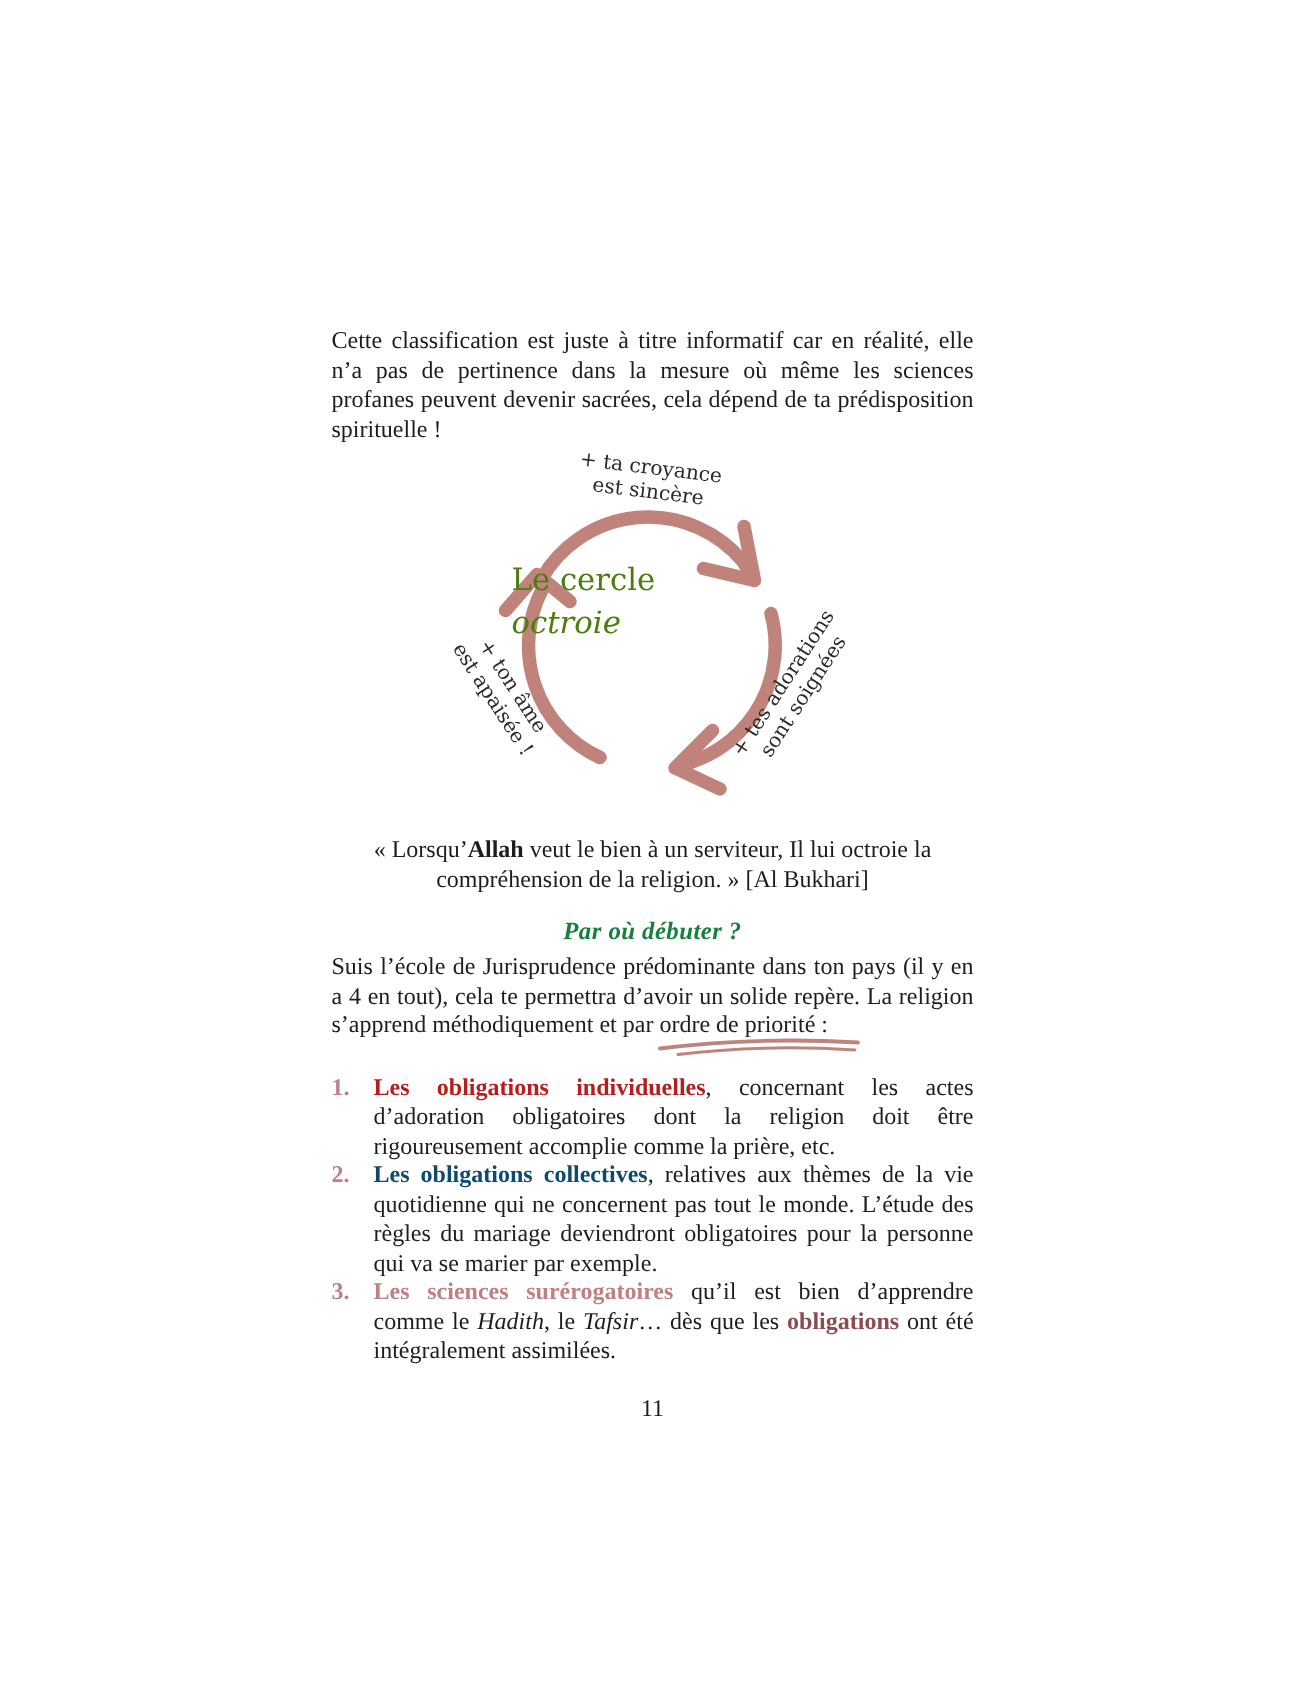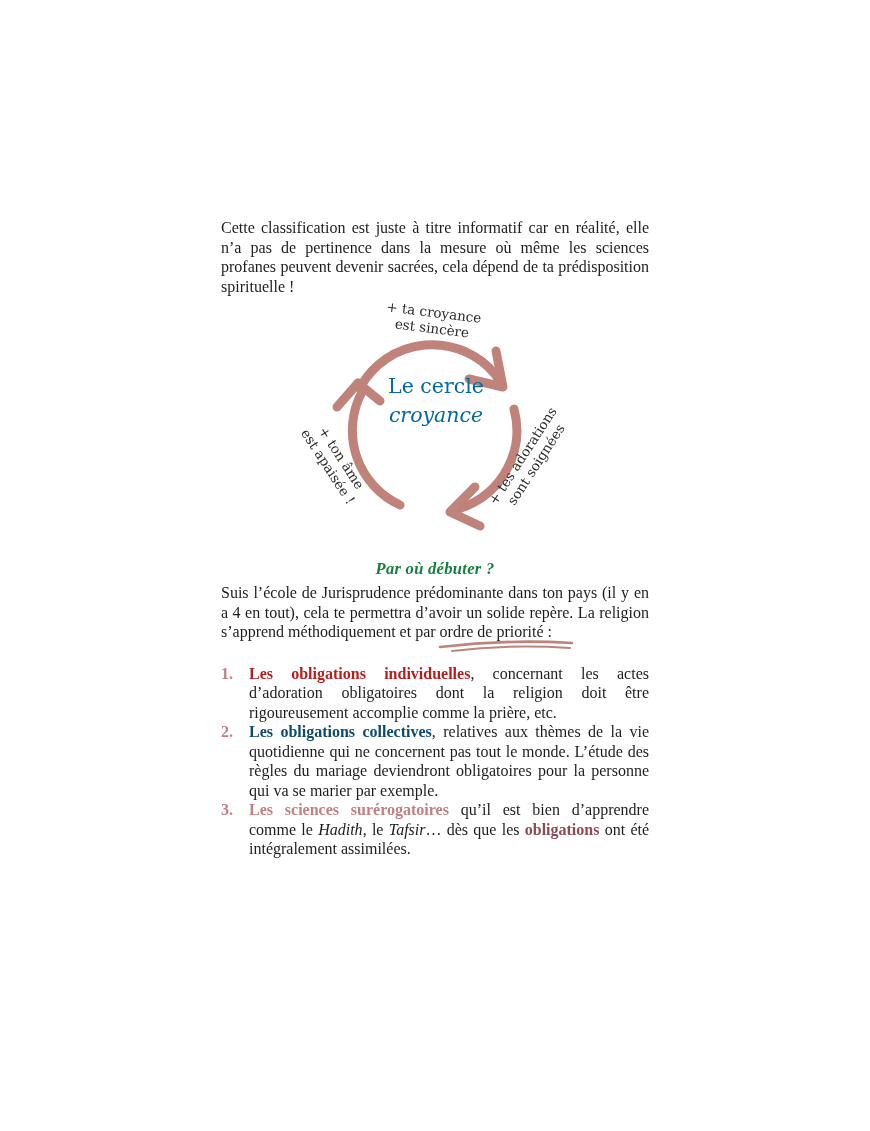--- a/index.html
+++ b/index.html
@@ -30,25 +30,25 @@
     width: 428px;
     height: 240px;
     margin-top: 8px;
   }
   .diagram svg.arrows { position: absolute; left: 0; top: 0; }
   .diagram-center {
     position: absolute;
     left: 120px;
     top: 68px;
     width: 190px;
-    text-align: center;
+    text-align: left;
     font-family: "DejaVu Serif", serif;
     font-size: 20.5px;
     line-height: 29px;
-    color: #0369a1;
+    color: #4d7c0f;
   }
   .diagram-center .it { font-style: italic; }
   .diag-label {
     position: absolute;
     font-family: "DejaVu Serif", serif;
     font-size: 13.5px;
     line-height: 16px;
     color: #2a2a28;
     text-align: center;
     white-space: nowrap;
@@ -135,24 +135,25 @@
         <div>+ tes adorations</div>
         <div>sont soignées</div>
       </div>
       <div class="diag-label label-left">
         <div>+ ton âme</div>
         <div>est apaisée !</div>
       </div>
 
       <div class="diagram-center">
         <div>Le cercle</div>
-        <div class="it">croyance</div>
+        <div class="it">octroie</div>
       </div>
     </div>
 
+    <p class="quote"><span>« Lorsqu’</span><b>Allah</b><span> veut le bien à un serviteur, Il lui octroie la compréhension de la religion. » [Al Bukhari]</span></p>
 
     <h3 class="section-heading" style="color:#15803d;">Par où débuter ?</h3>
 
     <p class="body-text method-para"><span>Suis l’école de Jurisprudence prédominante dans ton pays (il y en a 4 en tout), cela te permettra d’avoir un solide repère. La religion s’apprend méthodiquement et par </span><span class="swoosh-wrap"><span>ordre de priorité</span><svg width="140" height="16" viewBox="0 0 140 16">
           <g stroke="#c0837b" fill="none" stroke-linecap="round">
             <path d="M 4 9 Q 70 1 136 5" stroke-width="2.6"></path>
             <path d="M 16 13 Q 72 6 134 10" stroke-width="2"></path>
           </g>
         </svg></span><span> :</span></p>
 
@@ -164,14 +165,15 @@
         <div class="plist-item">
           <div class="item-number" style="color: rgb(192, 127, 132);">2.</div>
           <div class="item-text"><span class="seg-lead-dark" style="color: #0c4a6e;">Les obligations collectives</span><span class="seg-normal">, relatives aux thèmes de la vie quotidienne qui ne concernent pas tout le monde. L’étude des règles du mariage deviendront obligatoires pour la personne qui va se marier par exemple.</span></div>
         </div>
         <div class="plist-item">
           <div class="item-number" style="color: rgb(192, 127, 132);">3.</div>
           <div class="item-text"><span class="seg-lead-light" style="color: rgb(192, 127, 132);">Les sciences surérogatoires</span><span class="seg-normal"> qu’il est bien d’apprendre comme le </span><span class="seg-italic">Hadith</span><span class="seg-normal">, le </span><span class="seg-italic">Tafsir</span><span class="seg-normal">… dès que les </span><span class="seg-bold-dark" style="color: rgb(142, 74, 82);">obligations</span><span class="seg-normal"> ont été intégralement assimilées.</span></div>
         </div>
       </div>
 
+    <div class="page-number">11</div>
   </div>
 </div>
 
 </body></html>

